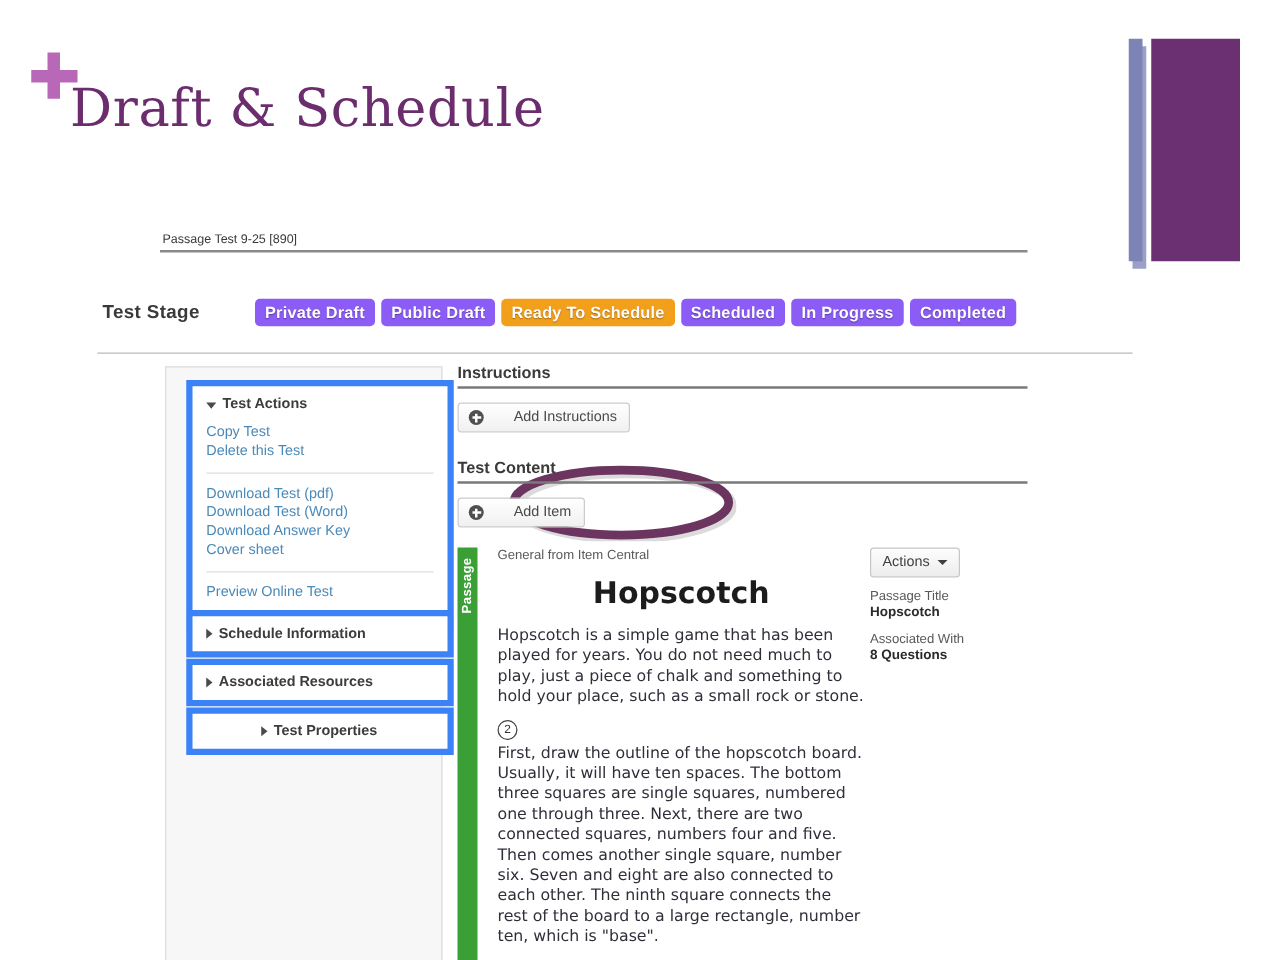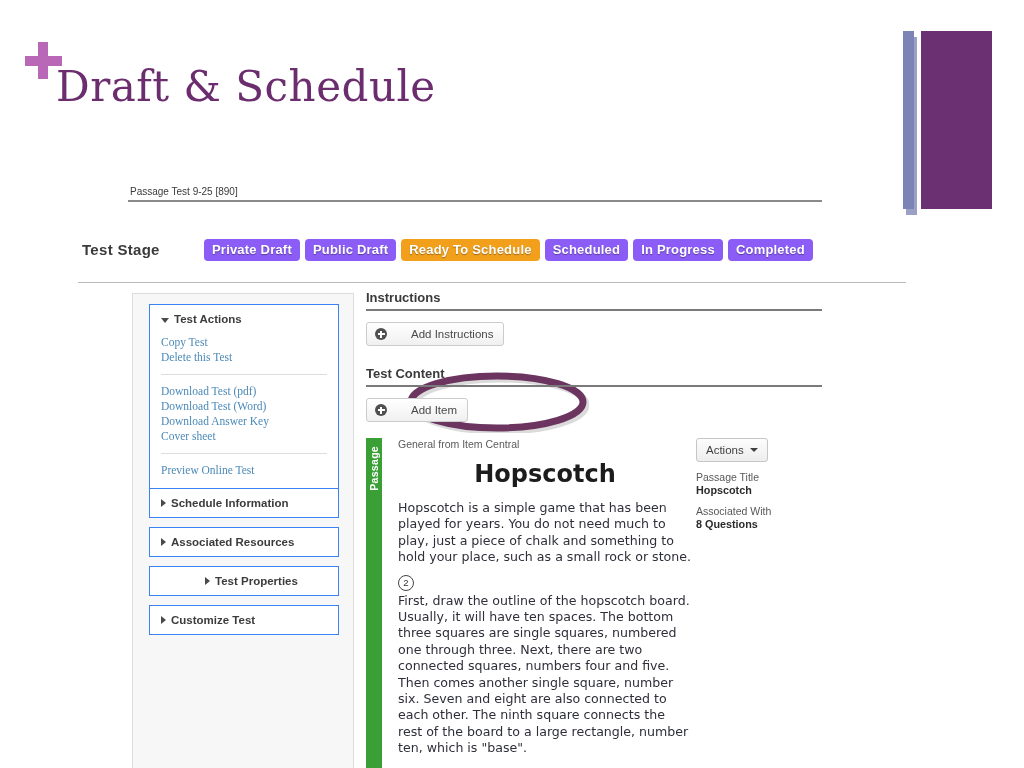--- a/index.html
+++ b/index.html
@@ -163,23 +163,23 @@
     top: 143px;
     width: 220px;
     height: 502px;
     background: #f7f7f7;
     border: 1px solid #dcdcdc;
   }
   .panel {
     position: absolute;
     left: 16px;
     background: #ffffff;
-    border: 1px solid #3b82f6;
+    border: 5px solid #3b82f6;
     box-sizing: border-box;
-    width: 190px;
+    width: 214px;
   }
   .panel-head {
     font-size: 11.5px;
     font-weight: bold;
     color: #3c3c3c;
     padding: 8px 10px 8px 11px;
     display: flex;
     align-items: center;
     gap: 5px;
   }
@@ -204,21 +204,20 @@
     border-top: 1px solid #dddddd;
     padding-top: 9px;
   }
   .app-link {
     display: block;
     color: #4b89b8;
     font-size: 11.5px;
     line-height: 15px;
     text-decoration: none;
     white-space: nowrap;
-    font-family: Liberation Serif, serif;
   }
 
   
   .content {
     position: absolute;
     left: 366px;
     top: 140px;
     width: 460px;
   }
   .sec-title {
@@ -423,26 +422,20 @@
           <span class="caret-right"></span>
           <span>Associated Resources</span>
         </div>
       </div>
       <div class="panel" style="top: 272px; padding-left: 44px;">
         <div class="panel-head">
           <span class="caret-right"></span>
           <span>Test Properties</span>
         </div>
       </div>
-      <div class="panel" style="top: 311px;">
-        <div class="panel-head">
-          <span class="caret-right"></span>
-          <span>Customize Test</span>
-        </div>
-      </div>
     </div>
 
   <div class="content">
 
     <div class="sec-title">Instructions</div>
     <div class="sec-rule"></div>
     <div class="btn">
       <span class="plus-circle"></span>
       <span>Add Instructions</span>
     </div>

